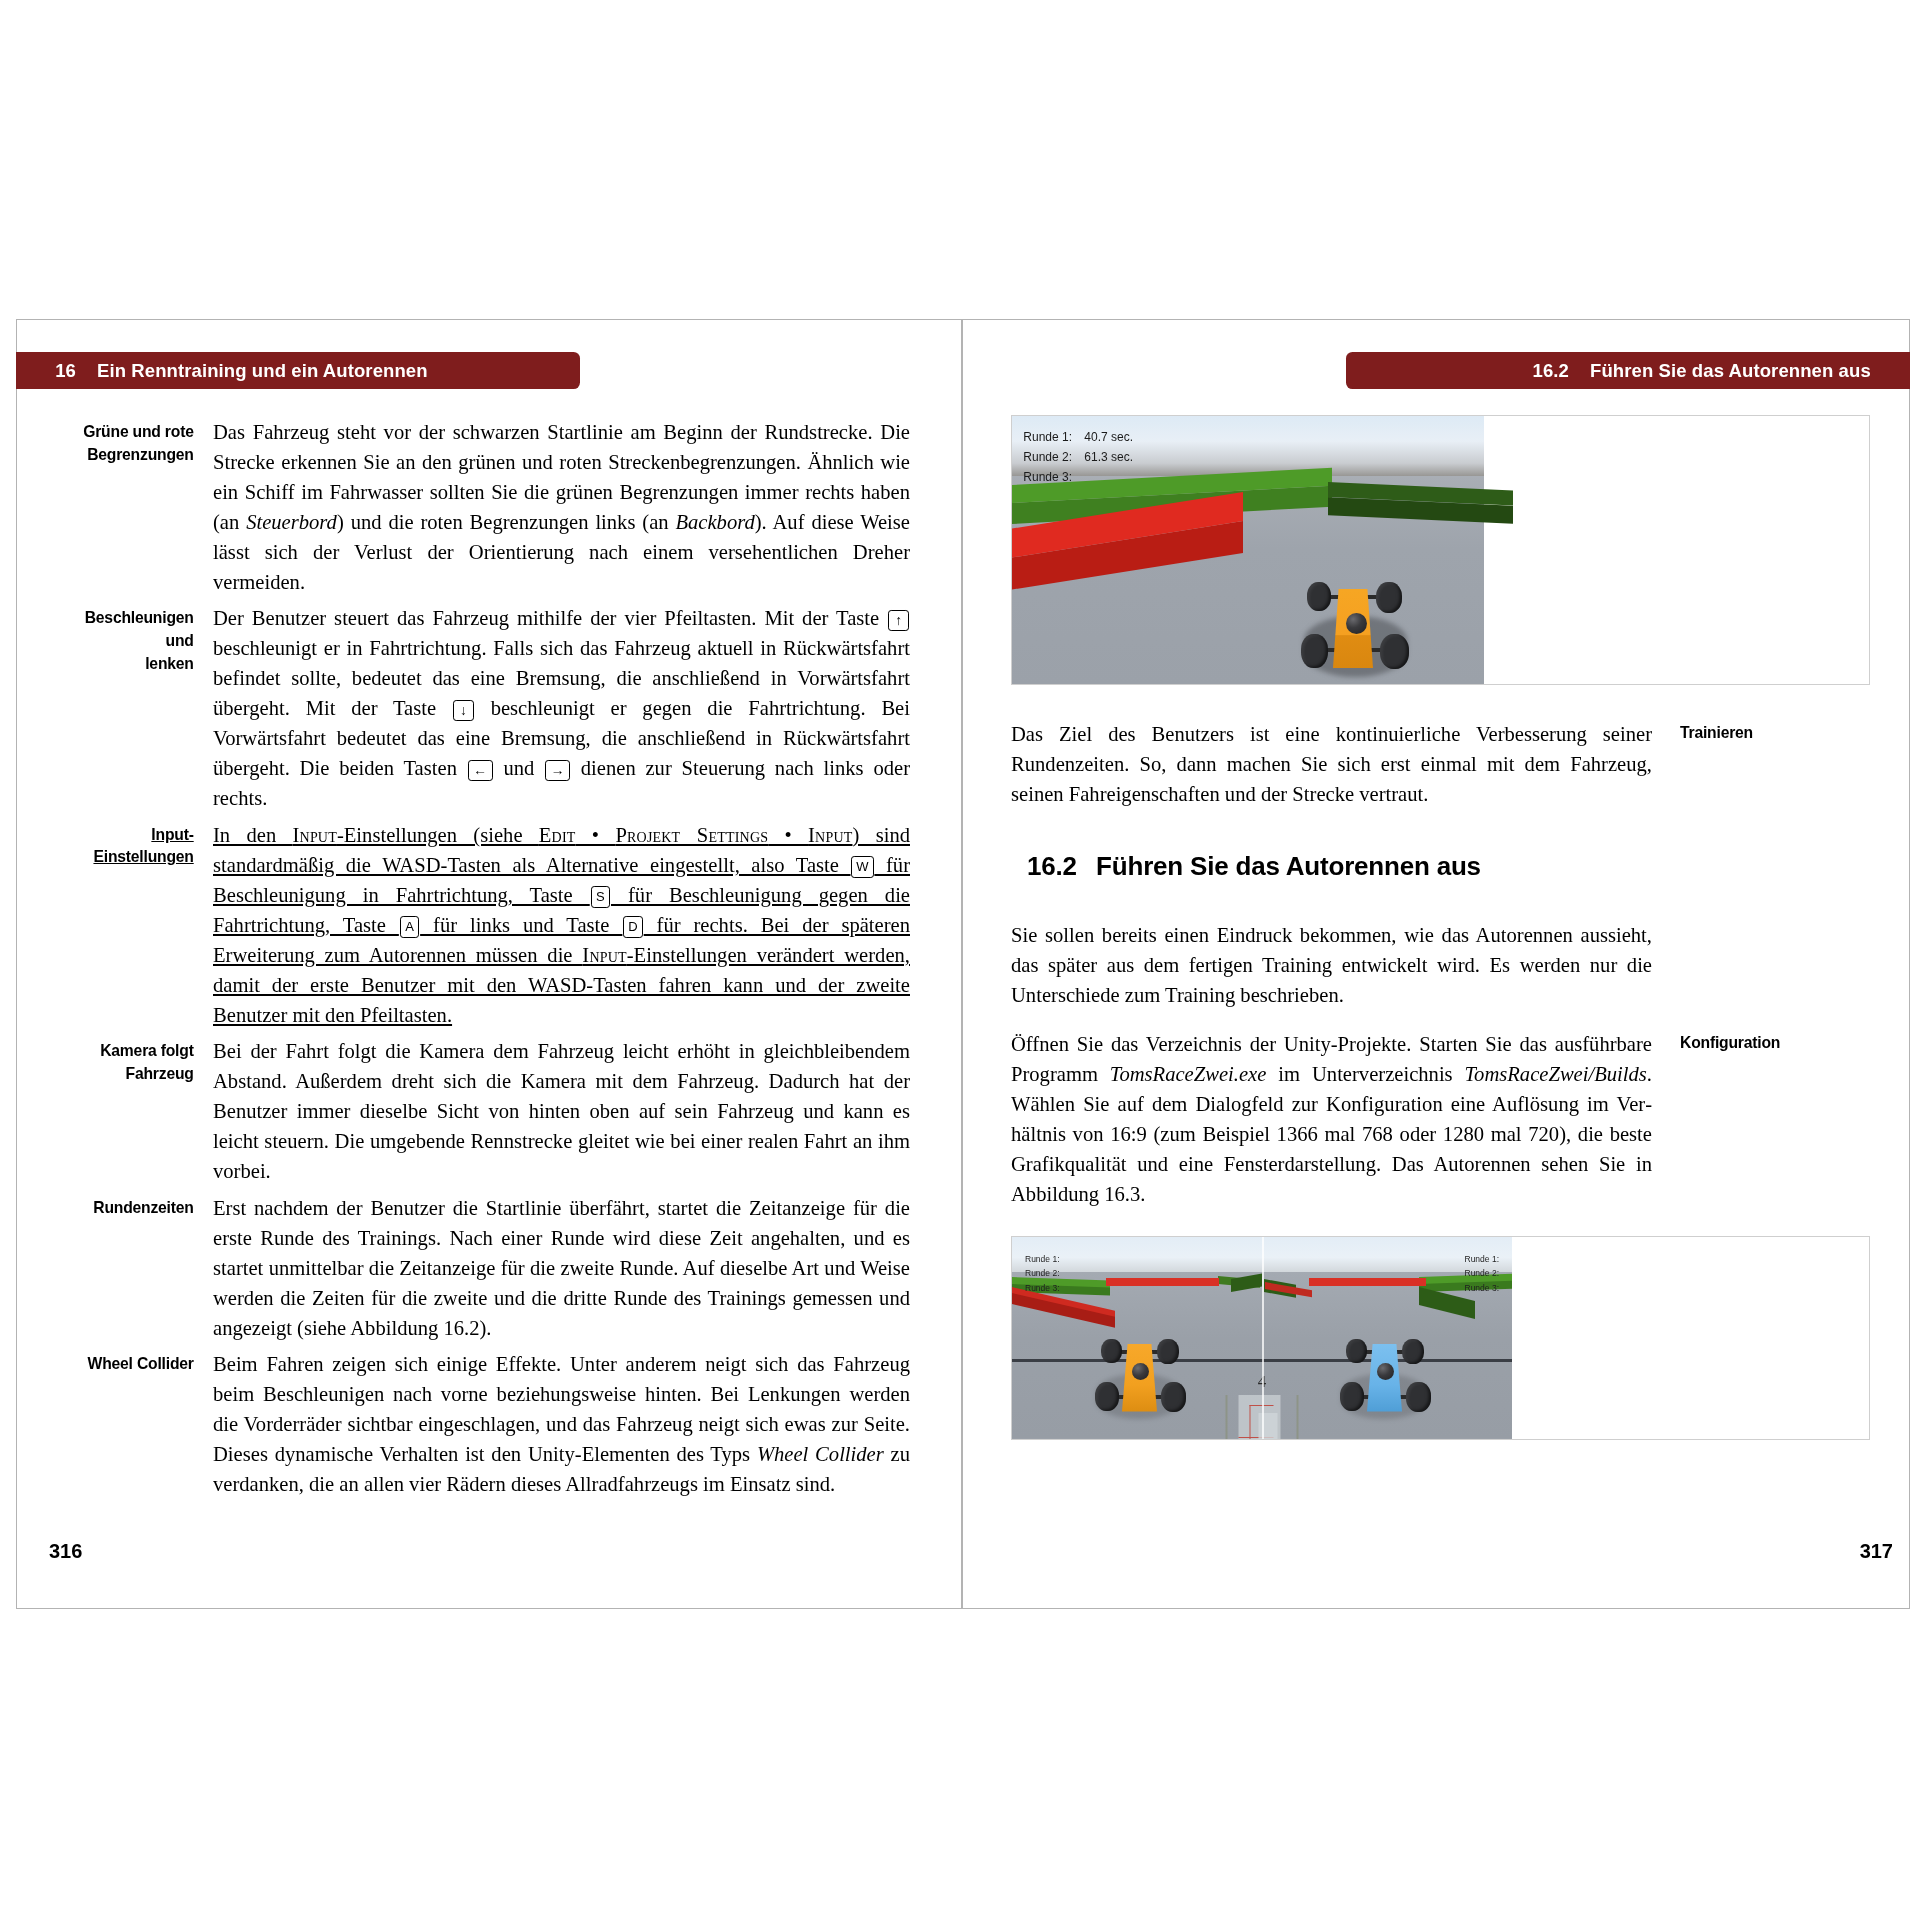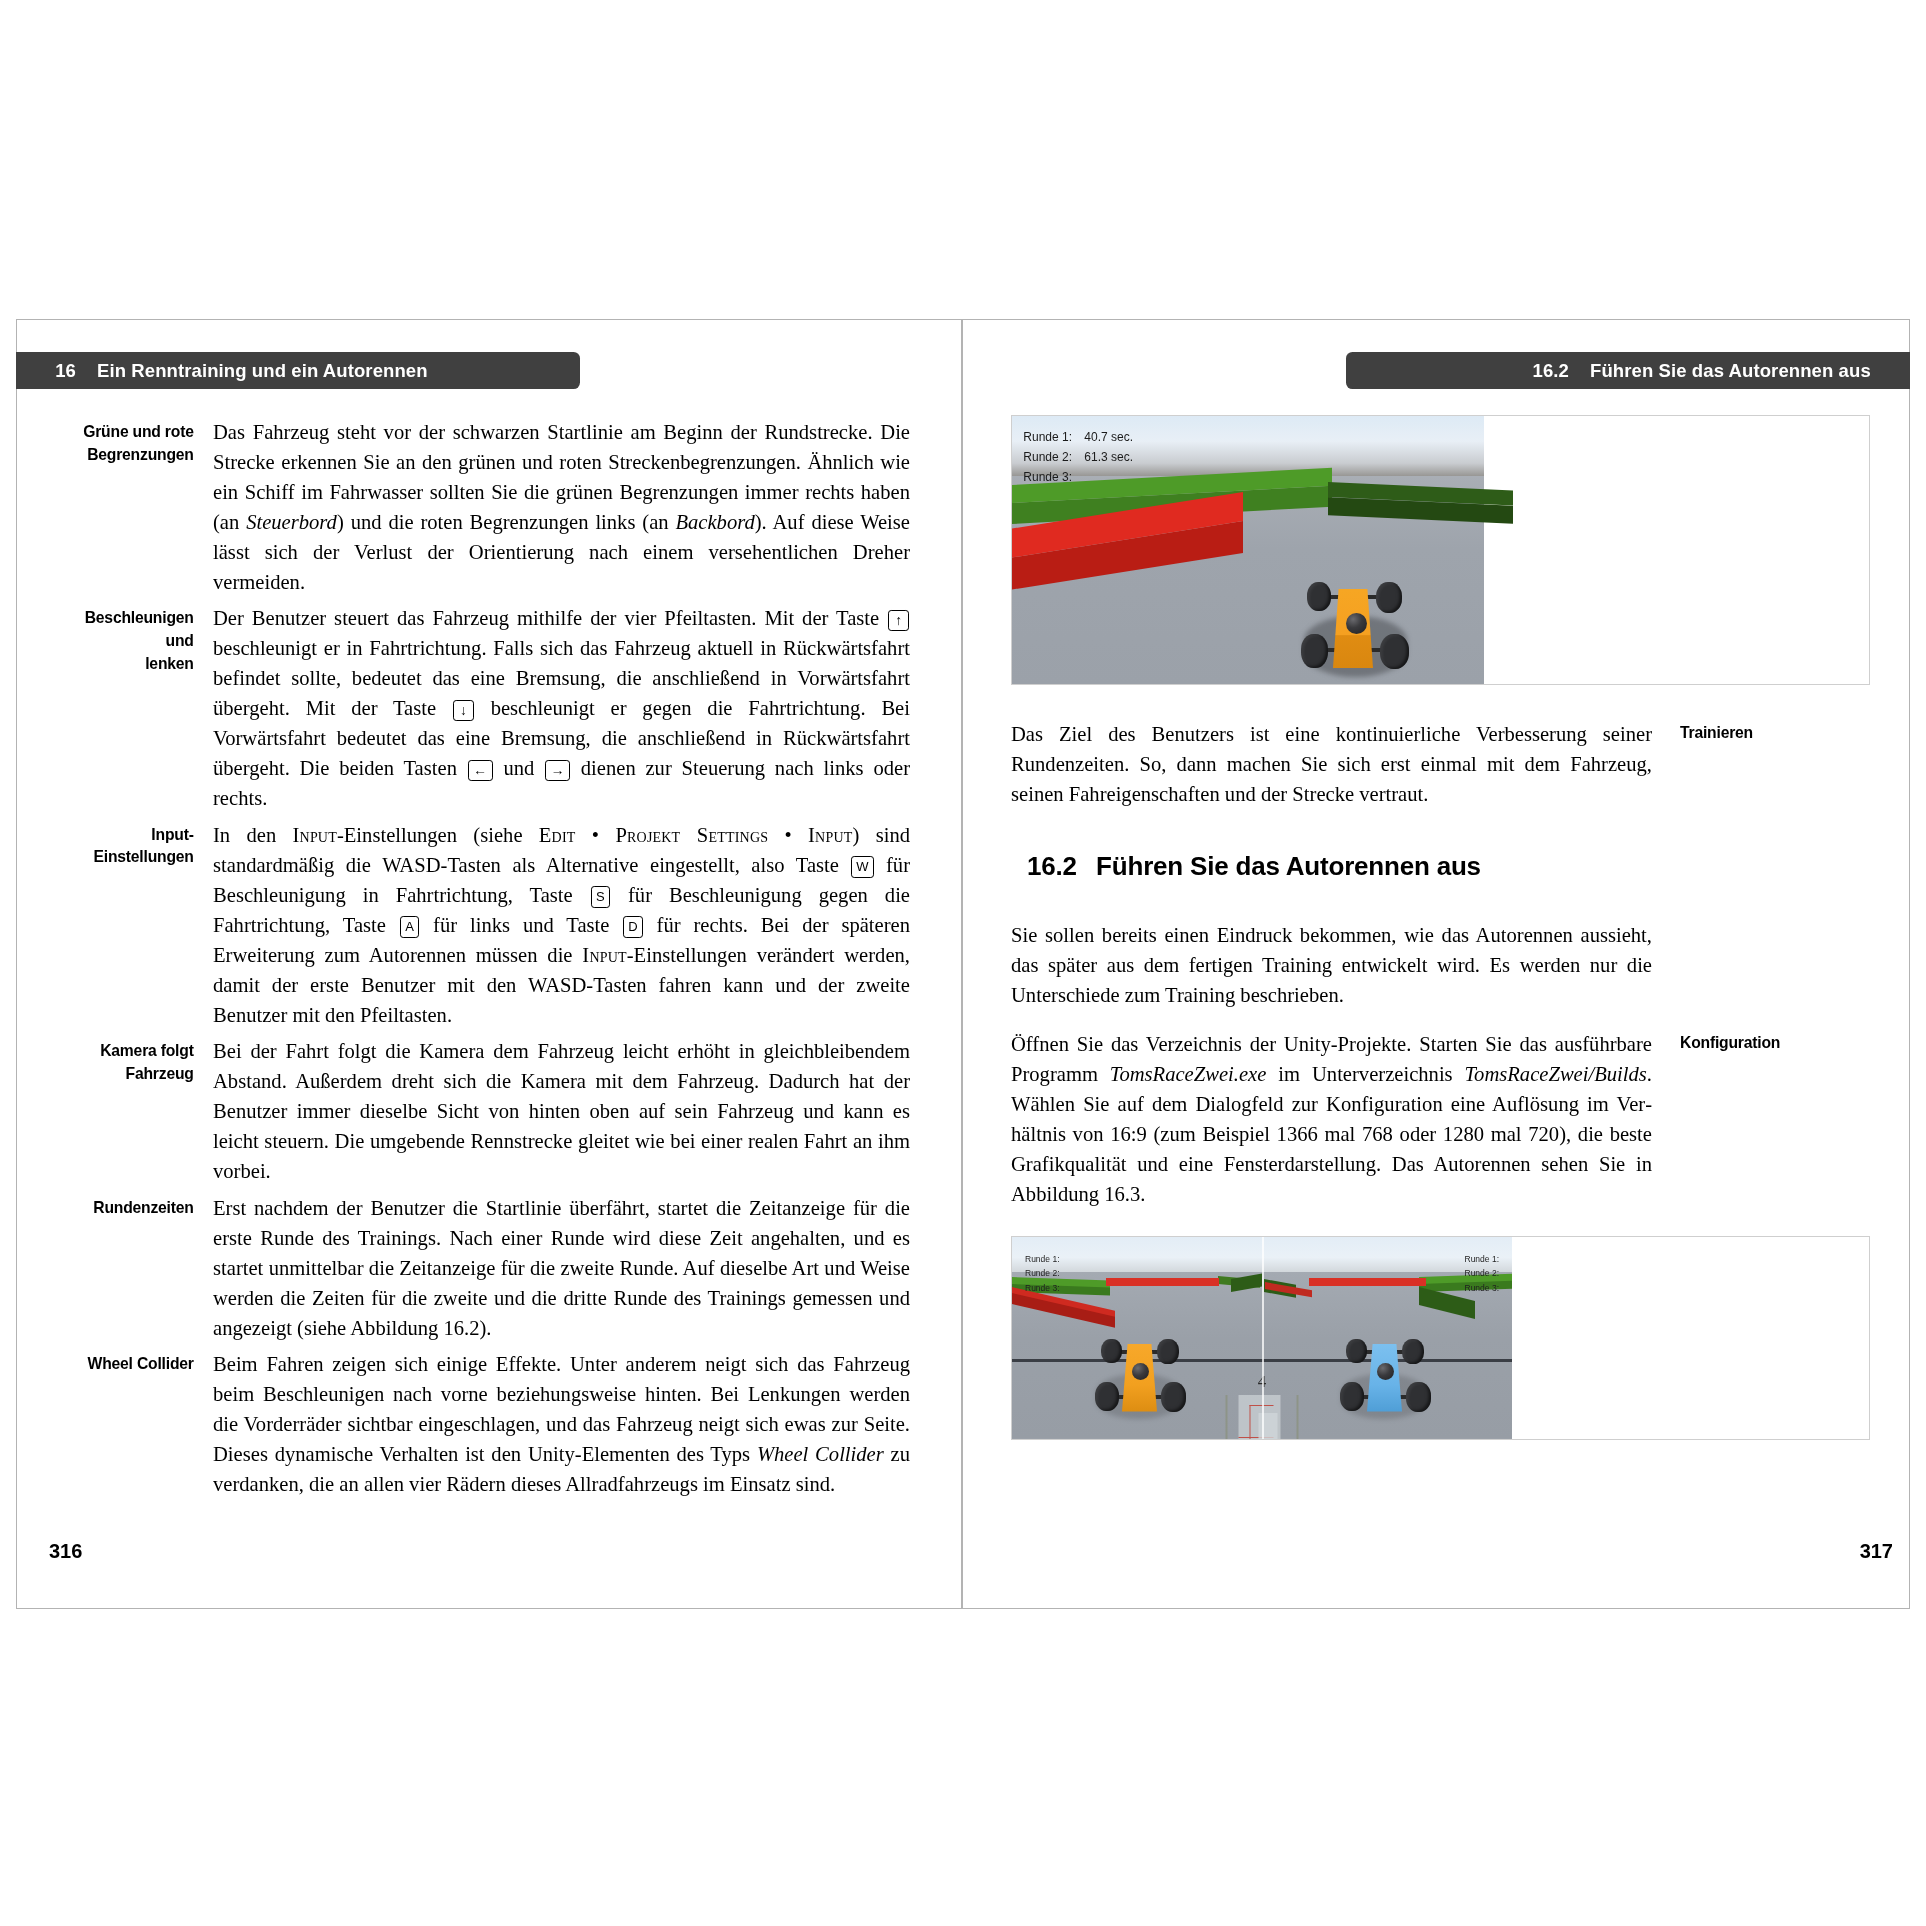--- a/index.html
+++ b/index.html
@@ -29,21 +29,21 @@
     background: #fff;
   }
   .page-left  { width: 946px; border-right: 2.4px solid #b3b3b3; }
   .page-right { width: 946px; }
 
   
   .runhead {
     position: absolute;
     top: 32px;
     height: 37px;
-    background: #404040;
+    background: #7f1d1d;
     border-radius: 6.4px;
     color: #ffffff;
     font-family: "Liberation Sans", sans-serif;
     font-size: 18.5px;
     font-weight: 700;
     letter-spacing: 0.1px;
     display: flex;
     align-items: center;
   }
   .runhead-left {
@@ -332,21 +332,21 @@
       <div class="block">
         <div class="marginal">Grüne und rote<br>Begrenzungen</div>
         <div class="para">Das Fahrzeug steht vor der schwarzen Startlinie am Beginn der Rundstre­cke. Die Strecke erkennen Sie an den grünen und roten Streckenbegren­zungen. Ähnlich wie ein Schiff im Fahrwasser sollten Sie die grünen Begrenzungen immer rechts haben (an <em>Steuerbord</em>) und die roten Begren­zungen links (an <em>Backbord</em>). Auf diese Weise lässt sich der Verlust der Orien­tierung nach einem versehentlichen Dreher vermeiden.</div>
       </div>
 
       <div class="block" style="margin-top:6.4px;">
         <div class="marginal">Beschleunigen und<br>lenken</div>
         <div class="para">Der Benutzer steuert das Fahrzeug mithilfe der vier Pfeiltasten. Mit der Taste <span class="key arrow">↑</span> beschleunigt er in Fahrtrichtung. Falls sich das Fahrzeug aktuell in Rückwärtsfahrt befindet sollte, bedeutet das eine Bremsung, die anschließend in Vorwärtsfahrt übergeht. Mit der Taste <span class="key arrow">↓</span> beschleunigt er gegen die Fahrtrichtung. Bei Vorwärtsfahrt bedeutet das eine Bremsung, die anschließend in Rückwärtsfahrt übergeht. Die beiden Tasten <span class="key arrow">←</span> und <span class="key arrow">→</span> dienen zur Steuerung nach links oder rechts.</div>
       </div>
 
-      <div class="block" style="margin-top:6.4px;">
+      <div class="block" style="margin-top:6.4px;text-decoration:underline;">
         <div class="marginal">Input-Einstellungen</div>
         <div class="para">In den <span class="sc">Input</span>-Einstellungen (siehe <span class="sc">Edit</span> • <span class="sc">Projekt Settings</span> • <span class="sc">Input</span>) sind standardmäßig die WASD-Tasten als Alternative eingestellt, also Taste <span class="key">W</span> für Beschleunigung in Fahrtrichtung, Taste <span class="key">S</span> für Beschleunigung gegen die Fahrtrichtung, Taste <span class="key">A</span> für links und Taste <span class="key">D</span> für rechts. Bei der späte­ren Erweiterung zum Autorennen müssen die <span class="sc">Input</span>-Einstellungen verän­dert werden, damit der erste Benutzer mit den WASD-Tasten fahren kann und der zweite Benutzer mit den Pfeiltasten.</div>
       </div>
 
       <div class="block" style="margin-top:6.4px;">
         <div class="marginal">Kamera folgt<br>Fahrzeug</div>
         <div class="para">Bei der Fahrt folgt die Kamera dem Fahrzeug leicht erhöht in gleichbleibendem Abstand. Außerdem dreht sich die Kamera mit dem Fahrzeug. Dadurch hat der Benutzer immer dieselbe Sicht von hinten oben auf sein Fahrzeug und kann es leicht steuern. Die umgebende Rennstrecke gleitet wie bei einer realen Fahrt an ihm vorbei.</div>
       </div>
 
       <div class="block" style="margin-top:6.4px;">

